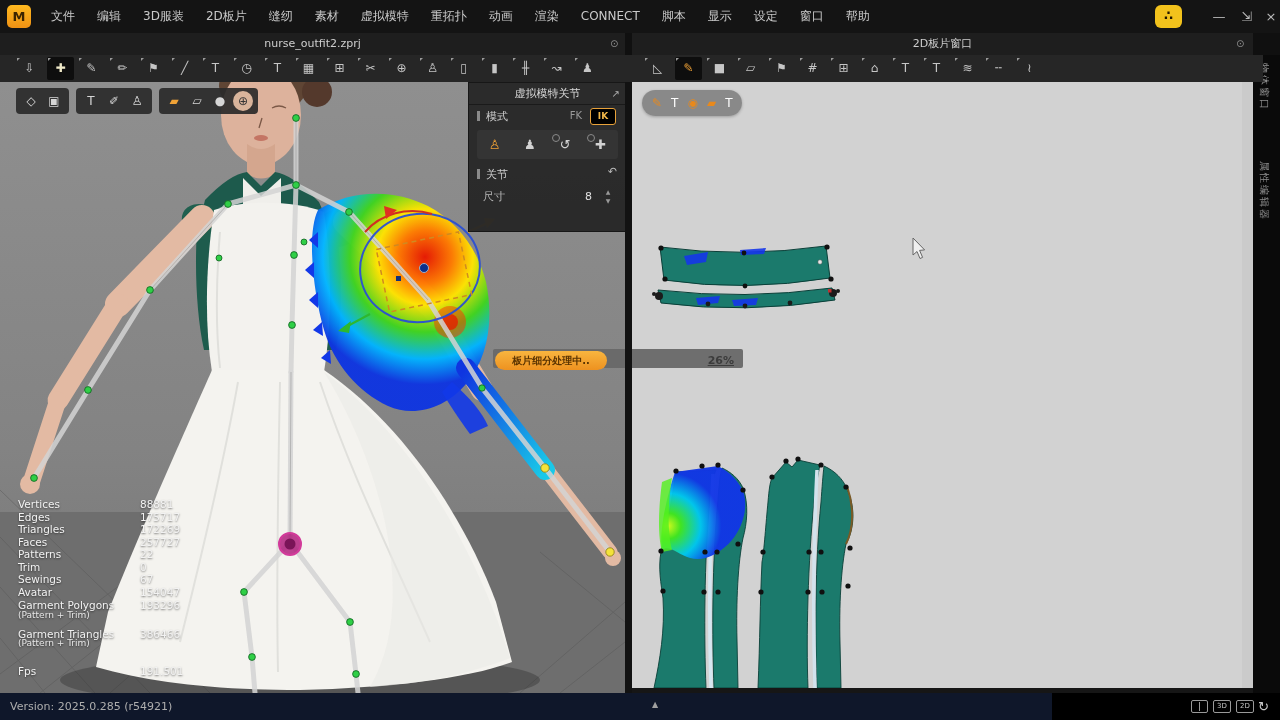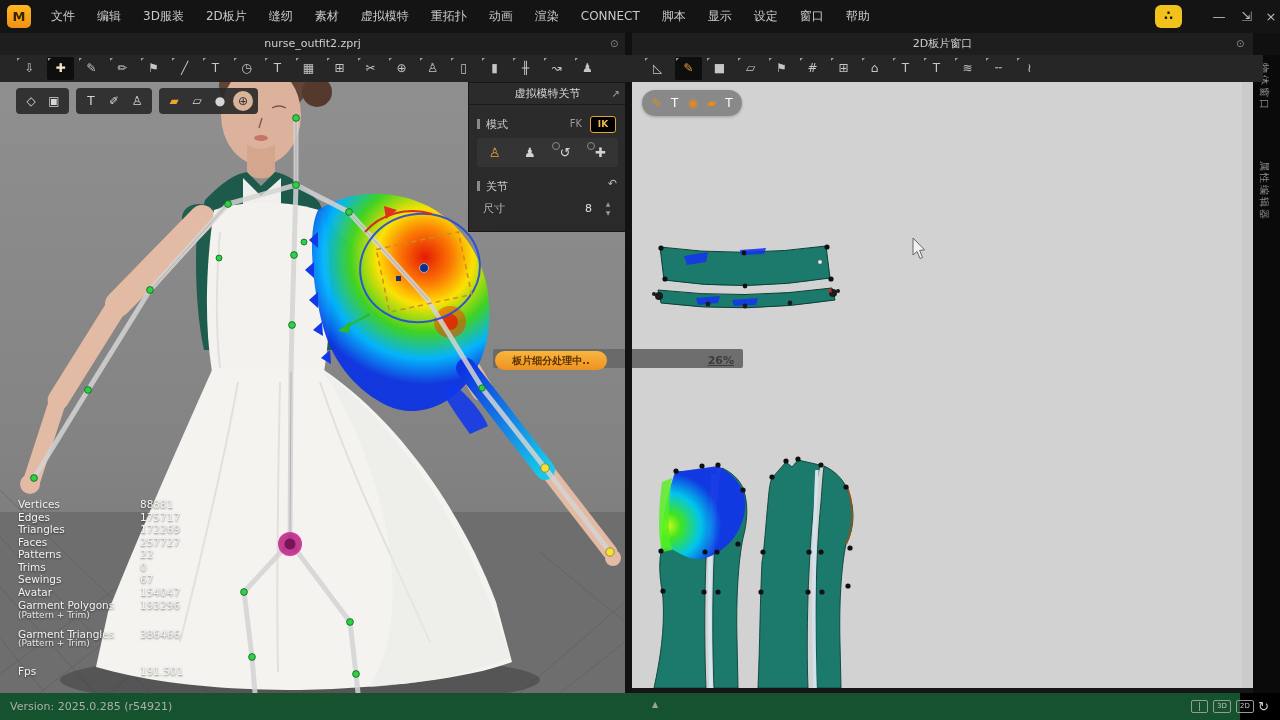--- a/index.html
+++ b/index.html
@@ -39,21 +39,21 @@
   .obtn{width:20px;height:20px;border-radius:3px;color:#d6d6d6;font-size:12px;line-height:20px;
     text-align:center;}
   .obtn.orange{color:#f0a236;}
   .obtn.focus-btn{background:#d9b49b;color:#333;border-radius:50%;}
   
   #joint-panel{left:468px;top:0;width:159px;height:150px;background:rgba(38,38,38,.96);
     border:1px solid #171717;z-index:25;box-sizing:border-box;}
   #jp-title{height:21px;border-bottom:1px solid #1a1a1a;position:relative;}
   #jp-title span{display:block;text-align:center;font-size:11px;color:#dadada;line-height:21px;}
   #jp-pin{position:absolute;right:6px;top:0;color:#b5b5b5;font-size:10px;line-height:21px;}
-  .jp-row{position:relative;height:22px;padding-left:8px;margin-top:8px;}
+  .jp-row{position:relative;height:22px;padding-left:8px;}
   .jp-mark{display:inline-block;width:3px;height:10px;background:#8a8a8a;margin-right:6px;
     vertical-align:-1px;}
   .jp-label{font-size:11px;color:#cfcfcf;line-height:22px;}
   #jp-fk{position:absolute;right:44px;top:3px;font-size:10px;color:#9a9a9a;line-height:16px;}
   #jp-ik{position:absolute;right:10px;top:3px;width:24px;height:15px;background:#000000;
     border:1px solid #e8a23a;border-radius:3px;color:#f2b84a;font-size:9px;font-weight:bold;
     text-align:center;line-height:15px;}
   #jp-icons{margin:3px 8px 4px 8px;height:29px;background:#343434;border-radius:3px;
     display:flex;justify-content:space-around;align-items:center;}
   .jp-ic{position:relative;width:24px;height:24px;text-align:center;line-height:24px;
@@ -86,21 +86,21 @@
   #progress-pill{position:absolute;left:2px;top:2px;width:112px;height:19px;border-radius:10px;
     background:linear-gradient(180deg,#f8b53f,#ee9220);color:#5a3300;font-size:10px;font-weight:bold;
     line-height:19px;text-align:center;white-space:nowrap;overflow:hidden;}
   #progress-pct{position:absolute;right:9px;top:0;font-size:11px;font-weight:bold;color:#3c3c3c;
     line-height:23px;text-decoration:underline;}
   
   #rightstrip{left:1253px;top:33px;width:27px;height:660px;background:#0a0a0a;z-index:50;}
   .vtab{position:absolute;left:18px;transform:rotate(90deg);transform-origin:left top;
     white-space:nowrap;font-size:10px;color:#8f8f8f;letter-spacing:2px;}
   
-  #statusbar{left:0;top:693px;width:1240px;height:27px;background:#14532d;z-index:60;}
+  #statusbar{left:0;top:693px;width:1052px;height:27px;background:#0f172a;z-index:60;}
   #version{left:10px;top:0;font-size:11px;color:#aeaeae;line-height:27px;}
   #expand-arrow{left:652px;top:0;font-size:8px;color:#a0a0a0;line-height:24px;}
   .sb-icon{top:7px;height:13px;color:#c4c4c4;}
   #sb-split{left:1191px;width:17px;border:1px solid #9a9a9a;border-radius:2px;box-sizing:border-box;}
   #sb-split::after{content:"";position:absolute;left:7px;top:1px;width:1px;height:9px;background:#9a9a9a;}
   .sb-badge{border:1px solid #9a9a9a;border-radius:2px;width:18px;font-size:7px;font-weight:normal;
     text-align:center;line-height:11px;box-sizing:border-box;}
   #sb-3d{left:1213px;} #sb-2d{left:1236px;}
   #sb-refresh{left:1258px;font-size:13px;line-height:13px;}
 </style>
@@ -394,21 +394,21 @@
     </div>
   </div>
 
   
   <div id="stats" class="abs">
     <div class="srow"><span class="sl">Vertices</span><span class="sv">88881</span></div>
     <div class="srow"><span class="sl">Edges</span><span class="sv">175717</span></div>
     <div class="srow"><span class="sl">Triangles</span><span class="sv">172269</span></div>
     <div class="srow"><span class="sl">Faces</span><span class="sv">257727</span></div>
     <div class="srow"><span class="sl">Patterns</span><span class="sv">22</span></div>
-    <div class="srow"><span class="sl">Trims</span><span class="sv">0</span></div>
+    <div class="srow"><span class="sl">Trim</span><span class="sv">0</span></div>
     <div class="srow"><span class="sl">Sewings</span><span class="sv">67</span></div>
     <div class="srow"><span class="sl">Avatar</span><span class="sv">154047</span></div>
     <div class="srow" style="margin-top:1px;"><span class="sl">Garment Polygons</span><span class="sv">193296</span><span class="ssub">(Pattern + Trim)</span></div>
     <div class="srow" style="margin-top:8px;"><span class="sl">Garment Triangles</span><span class="sv">386466</span><span class="ssub">(Pattern + Trim)</span></div>
     <div class="srow" id="fps-row"><span class="sl">Fps</span><span class="sv">191.501</span></div>
   </div>
 </div>
 
 <div id="divider" class="abs"></div>
 

